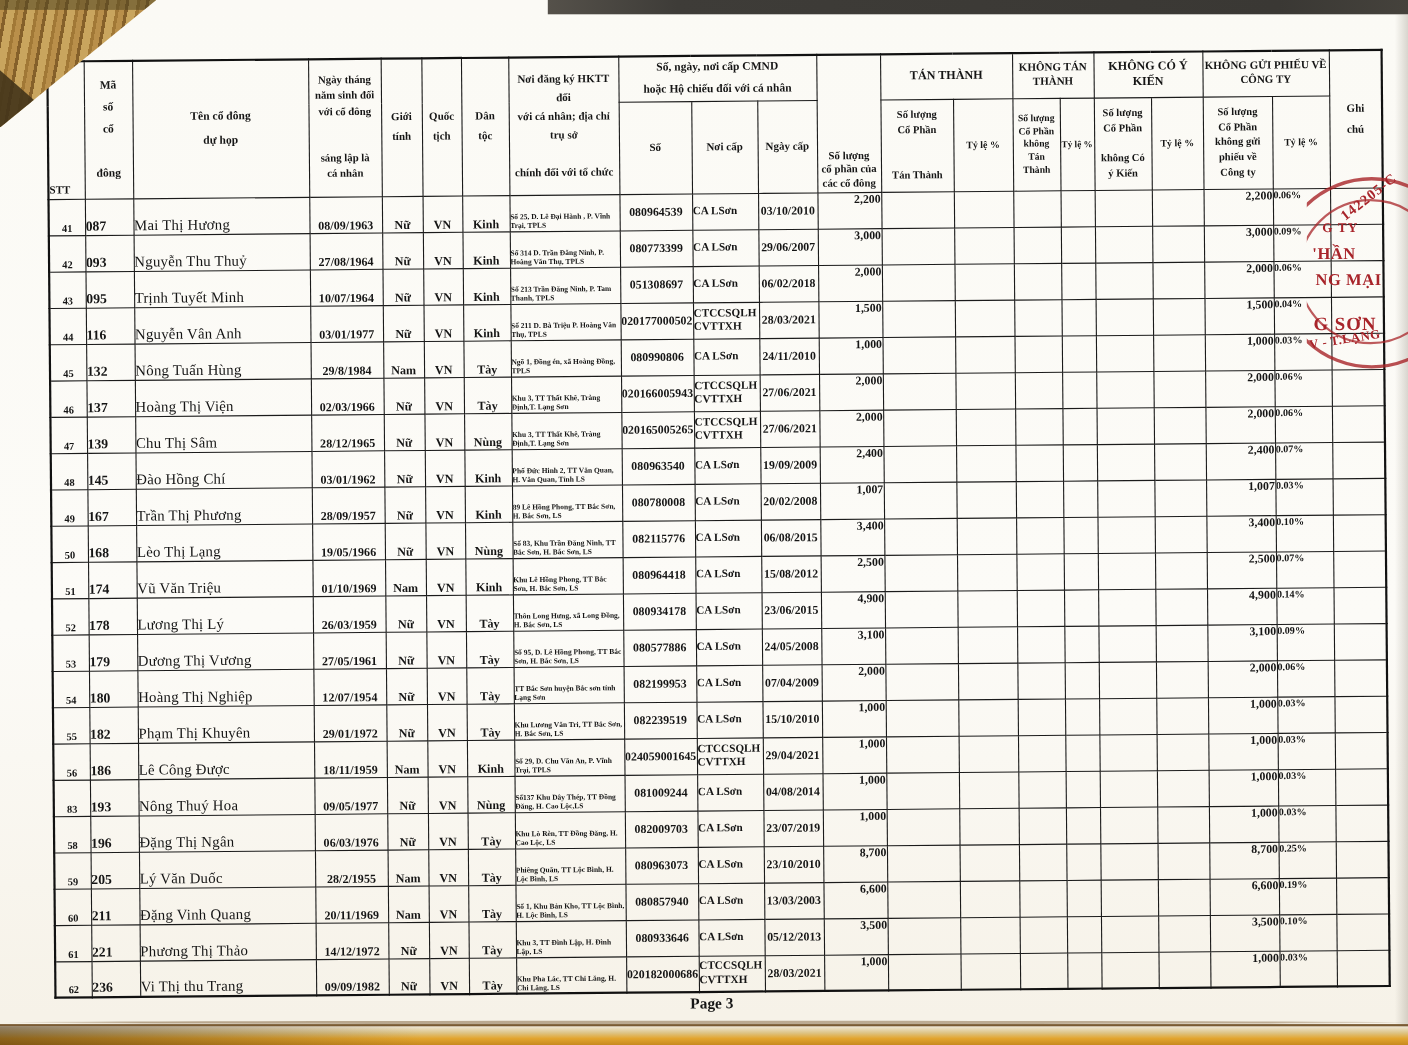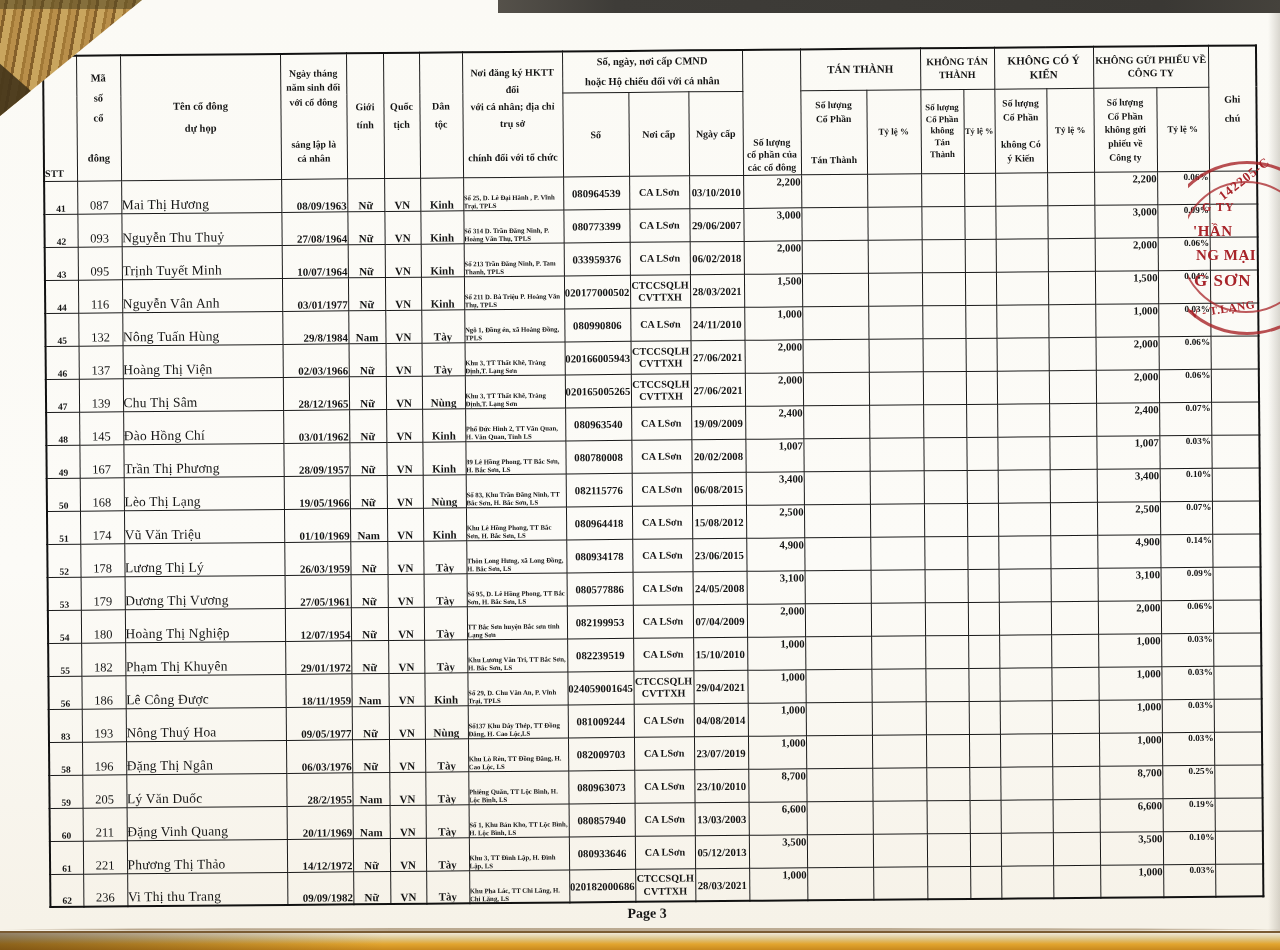--- a/index.html
+++ b/index.html
@@ -47,48 +47,48 @@
   .h-shares{font-size:9.8px;vertical-align:bottom;padding-bottom:4px;line-height:1.3;}
   .h-grp{font-size:11px;line-height:1.25;}
   .h-grp-sm{font-size:10px;line-height:1.25;}
   .h-vsub{font-size:9.6px;line-height:1.45;}
   .h-vsub-n{font-size:8.8px;line-height:1.35;}
   .h-pct{font-size:9px;}
   .h-pct-n{font-size:8.4px;}
   .h-note{font-size:10px;line-height:1.9;}
   
   .c-stt{font-size:9.5px;font-weight:bold;text-align:center;vertical-align:bottom;padding-bottom:3px;}
-  .c-code{font-size:12.5px;font-weight:normal;text-align:center;vertical-align:bottom;padding-bottom:3px;}
+  .c-code{font-size:12.5px;font-weight:bold;vertical-align:bottom;padding-bottom:3px;}
   .c-name{font-size:13.5px;text-align:left;vertical-align:bottom;padding:0 0 3px 4px;
     letter-spacing:.2px;white-space:nowrap;}
-  .c-dob{font-size:11px;font-weight:bold;text-align:right;vertical-align:bottom;padding-bottom:4px;margin-left:28px;}
+  .c-dob{font-size:11px;font-weight:bold;text-align:center;vertical-align:bottom;padding-bottom:4px;margin-left:28px;}
   .c-sm{font-size:11px;font-weight:bold;text-align:center;vertical-align:bottom;padding-bottom:4px;}
   .c-addr{font-size:6.8px;font-weight:bold;text-align:left;vertical-align:bottom;
     padding:1px 1px 4px 3px;line-height:1.15;}
   .c-idnum{font-size:10.8px;font-weight:bold;text-align:center;vertical-align:middle;}
-  .c-idplace{font-size:10.2px;font-weight:bold;text-align:center;vertical-align:middle;
+  .c-idplace{font-size:10.2px;font-weight:bold;text-align:left;vertical-align:middle;
     padding-left:2px;white-space:pre-line;line-height:1.2;}
   .c-iddate{font-size:10.8px;font-weight:bold;text-align:center;vertical-align:middle;}
   .c-shares{font-size:10.8px;font-weight:bold;text-align:right;vertical-align:top;
     padding:2px 4px 0 0;}
-  .c-pct{font-size:9.2px;font-weight:bold;text-align:right;vertical-align:top;padding-top:4px;}
+  .c-pct{font-size:9.2px;font-weight:bold;text-align:left;vertical-align:top;padding-top:4px;}
   .c-empty{background:transparent;}
   .page-label{margin-top:3px;margin-left:578px;font-size:14px;font-weight:bold;
     font-family:"Liberation Serif", serif;color:#151515;}
   
   .stamp{position:absolute;left:1188px;top:155px;width:92px;height:192px;overflow:hidden;z-index:6;}
   .stamp-circle{position:absolute;border-radius:50%;}
   .stamp-circle.outer{left:-28px;top:6px;width:168px;height:168px;border:3.5px solid rgba(168,36,40,0.8);}
   .stamp-circle.inner{left:-8px;top:26px;width:128px;height:128px;border:2.5px solid rgba(168,36,40,0.75);}
   .sf{position:absolute;color:#a8242a;font-family:"Liberation Serif", serif;font-weight:bold;white-space:nowrap;}
   .sf0{left:26px;top:16px;font-size:13px;transform:rotate(-38deg);letter-spacing:1px;}
   .sf1{left:14px;top:45px;font-size:12px;letter-spacing:1px;}
   .sf2{left:5px;top:68px;font-size:15px;letter-spacing:.5px;}
   .sf3{left:8px;top:92px;font-size:15px;letter-spacing:.5px;}
-  .sf4{left:6px;top:116px;font-size:17px;letter-spacing:1px;}
+  .sf4{left:6px;top:130px;font-size:17px;letter-spacing:1px;}
   .sf5{left:2px;top:148px;font-size:11.5px;transform:rotate(-9deg);letter-spacing:.5px;}
 </style>
 </head>
 <body>
 
 <div class="scene">
   <div class="top-band"></div>
   <div class="right-edge"></div>
 
   <div class="paper">
@@ -238,21 +238,21 @@
 
   <tr>
     <td class="c-stt">43</td>
     <td class="c-code">095</td>
     <td class="c-name">Trịnh Tuyết Minh</td>
     <td class="c-dob">10/07/1964</td>
     <td class="c-sm">Nữ</td>
     <td class="c-sm">VN</td>
     <td class="c-sm">Kinh</td>
     <td class="c-addr">Số 213 Trần Đăng Ninh, P. Tam Thanh, TPLS</td>
-    <td class="c-idnum">033959376</td>
+    <td class="c-idnum">051308697</td>
     <td class="c-idplace">CA LSơn</td>
     <td class="c-iddate">06/02/2018</td>
     <td class="c-shares">2,000</td>
     <td class="c-empty"></td>
     <td class="c-empty"></td>
     <td class="c-empty"></td>
     <td class="c-empty"></td>
     <td class="c-empty"></td>
     <td class="c-empty"></td>
     <td class="c-shares">2,000</td>

